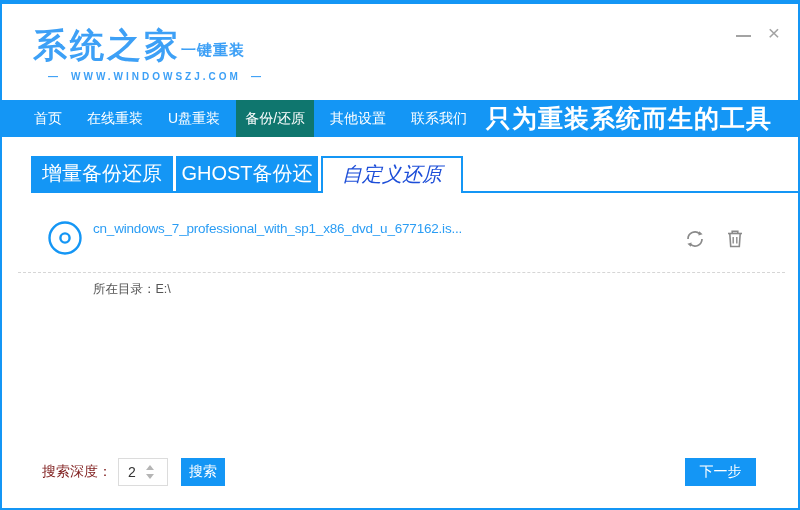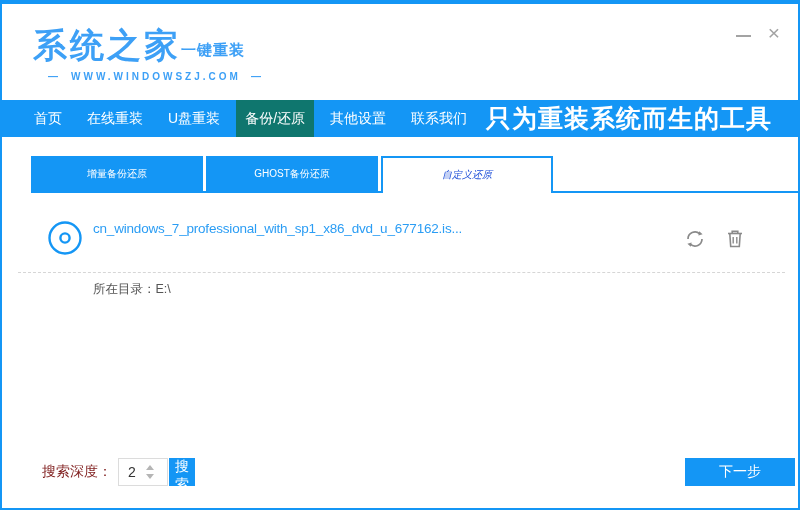--- a/index.html
+++ b/index.html
@@ -29,22 +29,22 @@
   .nav { position:absolute; top:96px; left:0; right:0; height:37px; background:#1496f5;
     display:flex; align-items:stretch; padding-left:23px; color:#fff; font-size:14px; }
   .nav-item { line-height:37px; padding:0 9px; margin-right:7px; cursor:pointer; white-space:nowrap;text-align:center; }
   .nav-item.active { background:#0f766e; }
   .nav-slogan { position:absolute; right:26px; top:0; line-height:37px;
     font-size:25px; font-weight:bold; letter-spacing:1px; }
 
   
   .tabstrip { position:absolute; top:152px; left:29px; right:0; height:37px;
     border-bottom:2px solid #1496f5; display:flex; align-items:flex-start; }
-  .tab { width:172px; height:35px; line-height:35px; text-align:center;
-    background:#1496f5; color:#fff; font-size:10px; margin-right:3px; cursor:pointer; }
+  .tab { width:142px; height:35px; line-height:35px; text-align:center;
+    background:#1496f5; color:#fff; font-size:20px; margin-right:3px; cursor:pointer; }
   .tab.active { background:#fff; color:#1d4ed8; border:2px solid #1496f5; border-bottom:none;
     height:37px; line-height:33px; margin-bottom:-2px; position:relative; z-index:1;font-style:italic; }
 
   
   .disc-icon { position:absolute; left:45px; top:216px; width:36px; height:36px; }
   .file-name { position:absolute; left:91px; top:217px; font-size:13.5px; letter-spacing:-0.2px;
     color:#2b9df4; cursor:pointer; white-space:nowrap; }
   .file-dir { position:absolute; left:91px; top:241px; font-size:12.5px; color:#555;margin-top:36px; }
   .icon-btn { position:absolute; width:22px; height:22px; cursor:pointer; }
   .refresh-btn { left:682px; top:224px; }
@@ -61,22 +61,22 @@
   .spinner-value { width:26px; border:none; outline:none; padding-left:9px;
     font-size:14px; color:#333; font-family:inherit; background:transparent; }
   .spinner-arrows { display:flex; flex-direction:column; align-items:center; gap:4px;
     margin-left:1px; cursor:pointer; }
   .arrow-up { width:0; height:0; border-left:4px solid transparent; border-right:4px solid transparent;
     border-bottom:5px solid #b5b5b5; }
   .arrow-down { width:0; height:0; border-left:4px solid transparent; border-right:4px solid transparent;
     border-top:5px solid #b5b5b5; }
   .btn { background:#1496f5; color:#fff; border:none; font-size:14px;
     font-family:inherit; cursor:pointer; }
-  .search-btn { width:26px; height:28px; margin-left:1px; }
-  .next-btn { position:absolute; left:683px; top:454px; width:110px; height:28px; }
+  .search-btn { width:44px; height:28px; margin-left:13px; }
+  .next-btn { position:absolute; left:683px; top:454px; width:71px; height:28px; }
 </style>
 </head>
 <body>
 
 <div class="window">
 
   <div class="logo-block">
     <div class="logo-row">
       <span class="logo-title">系统之家</span>
       <span class="logo-subtitle">一键重装</span>

